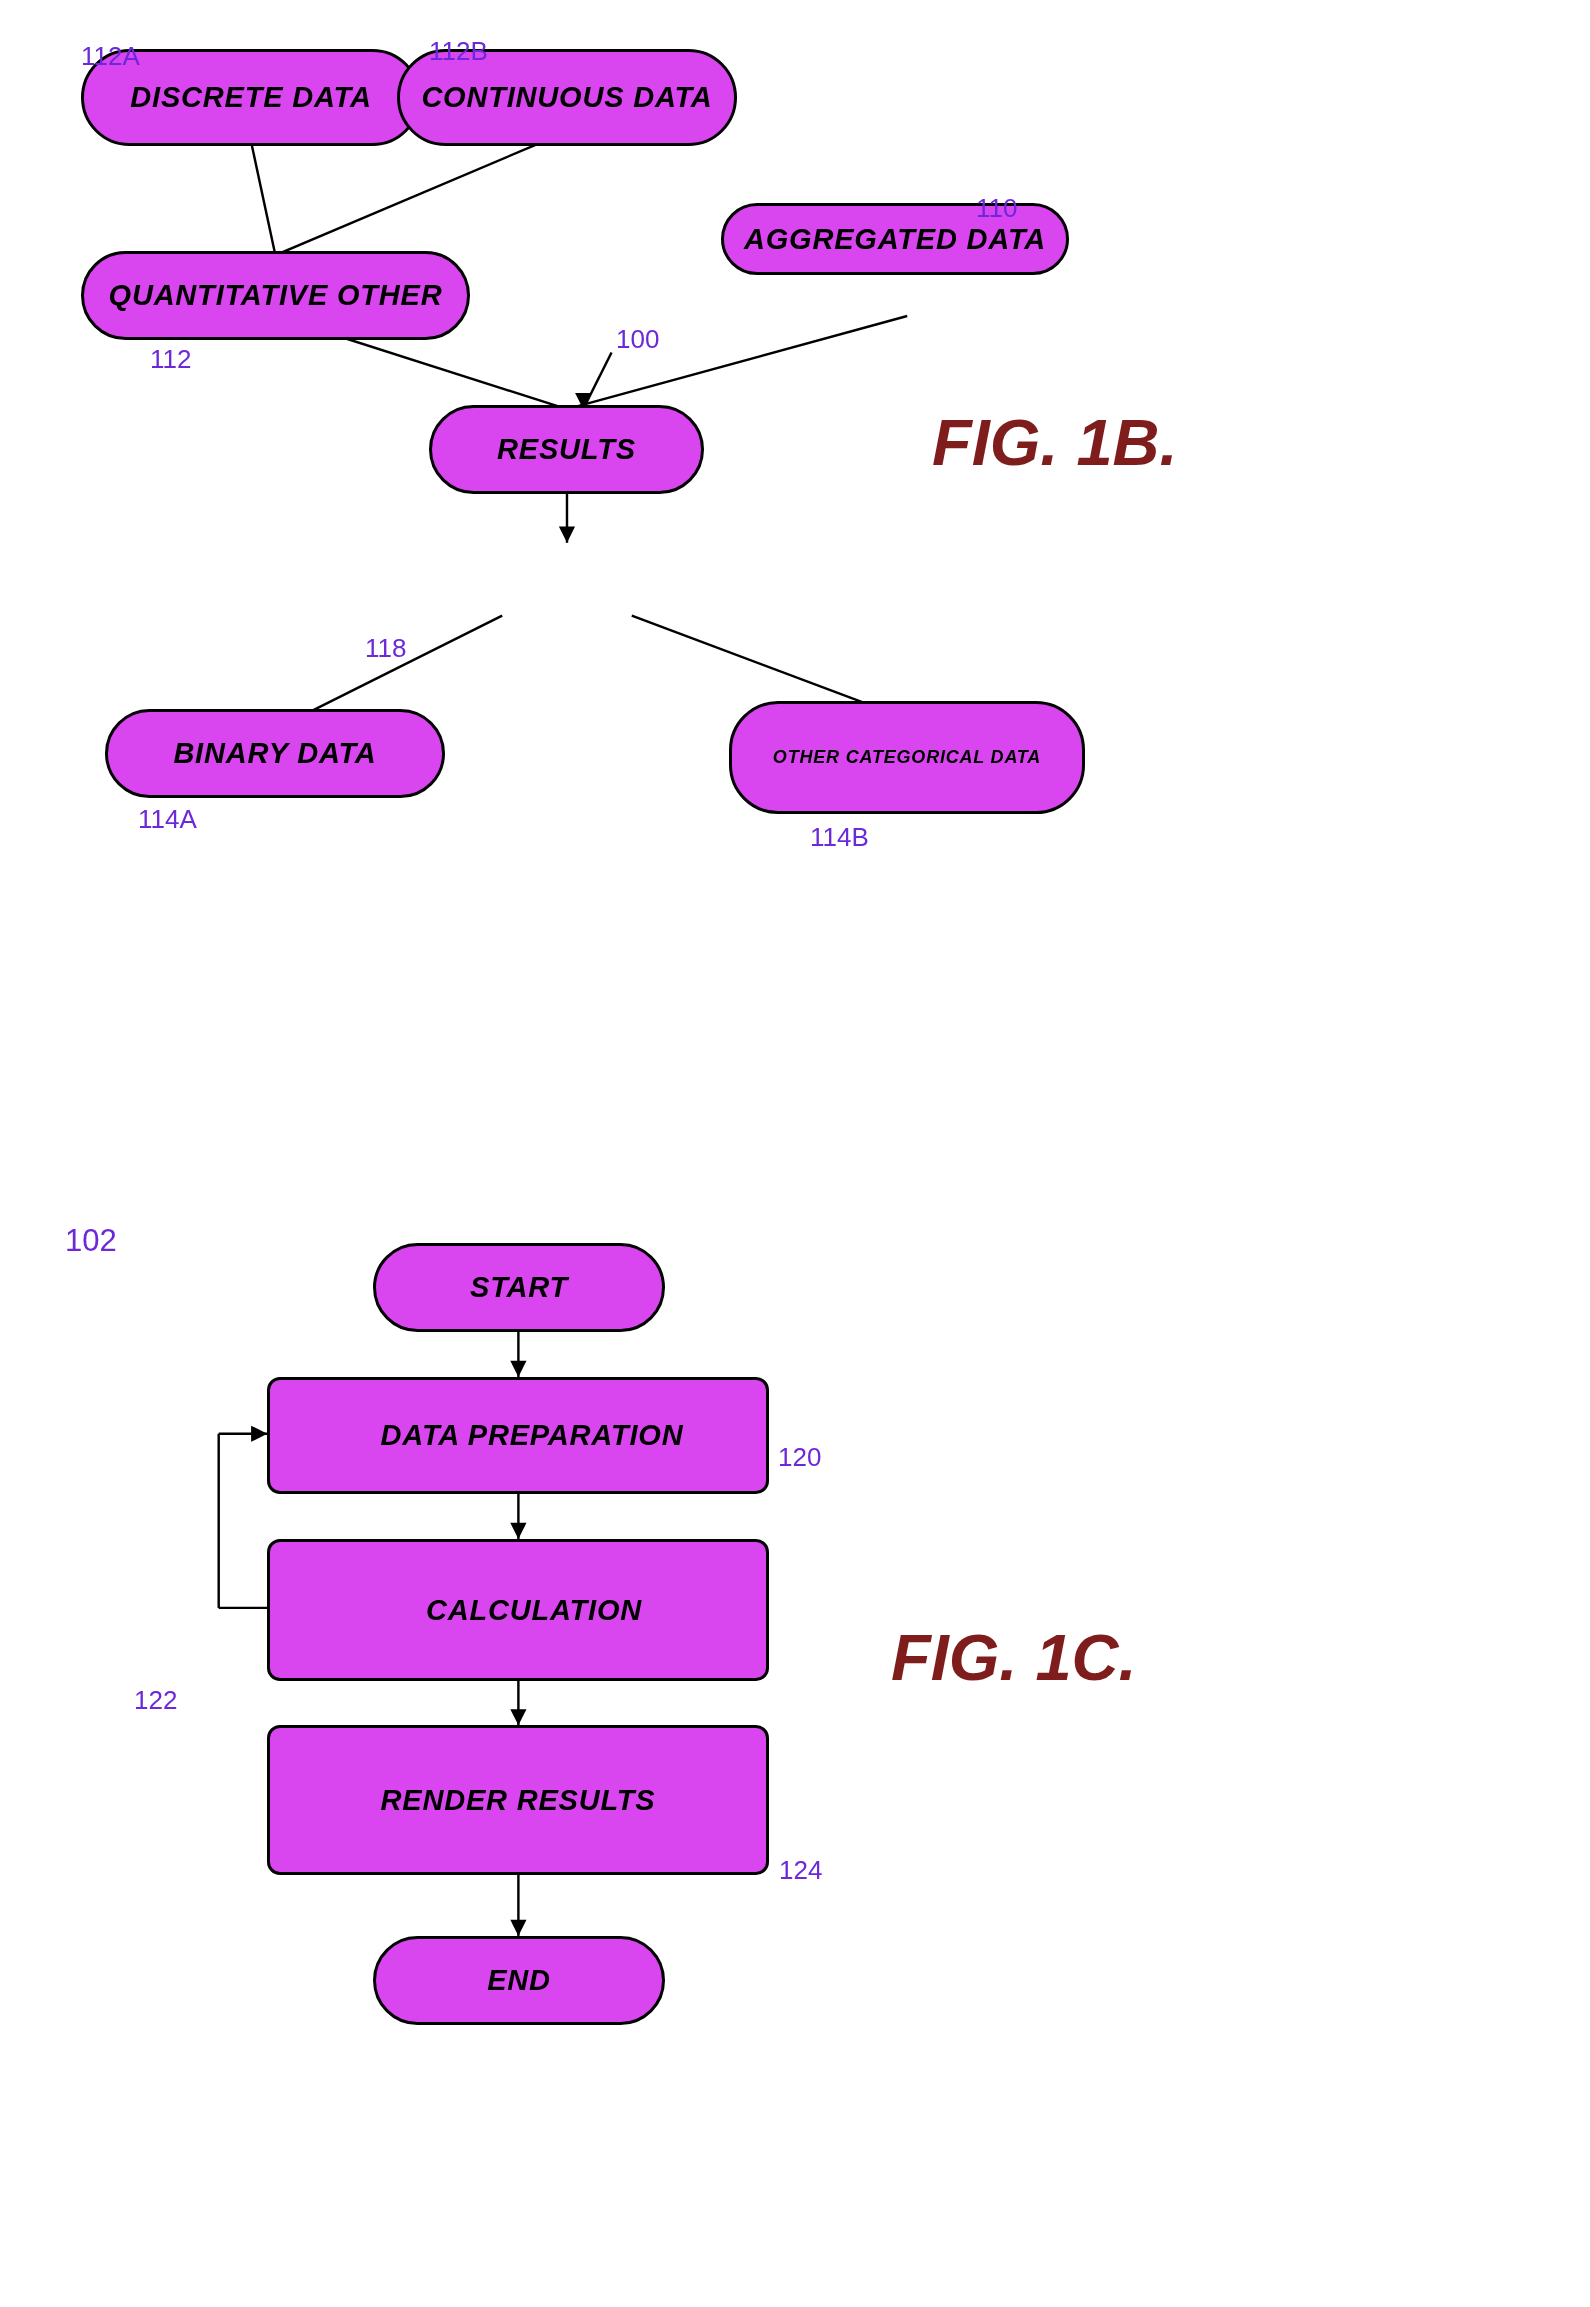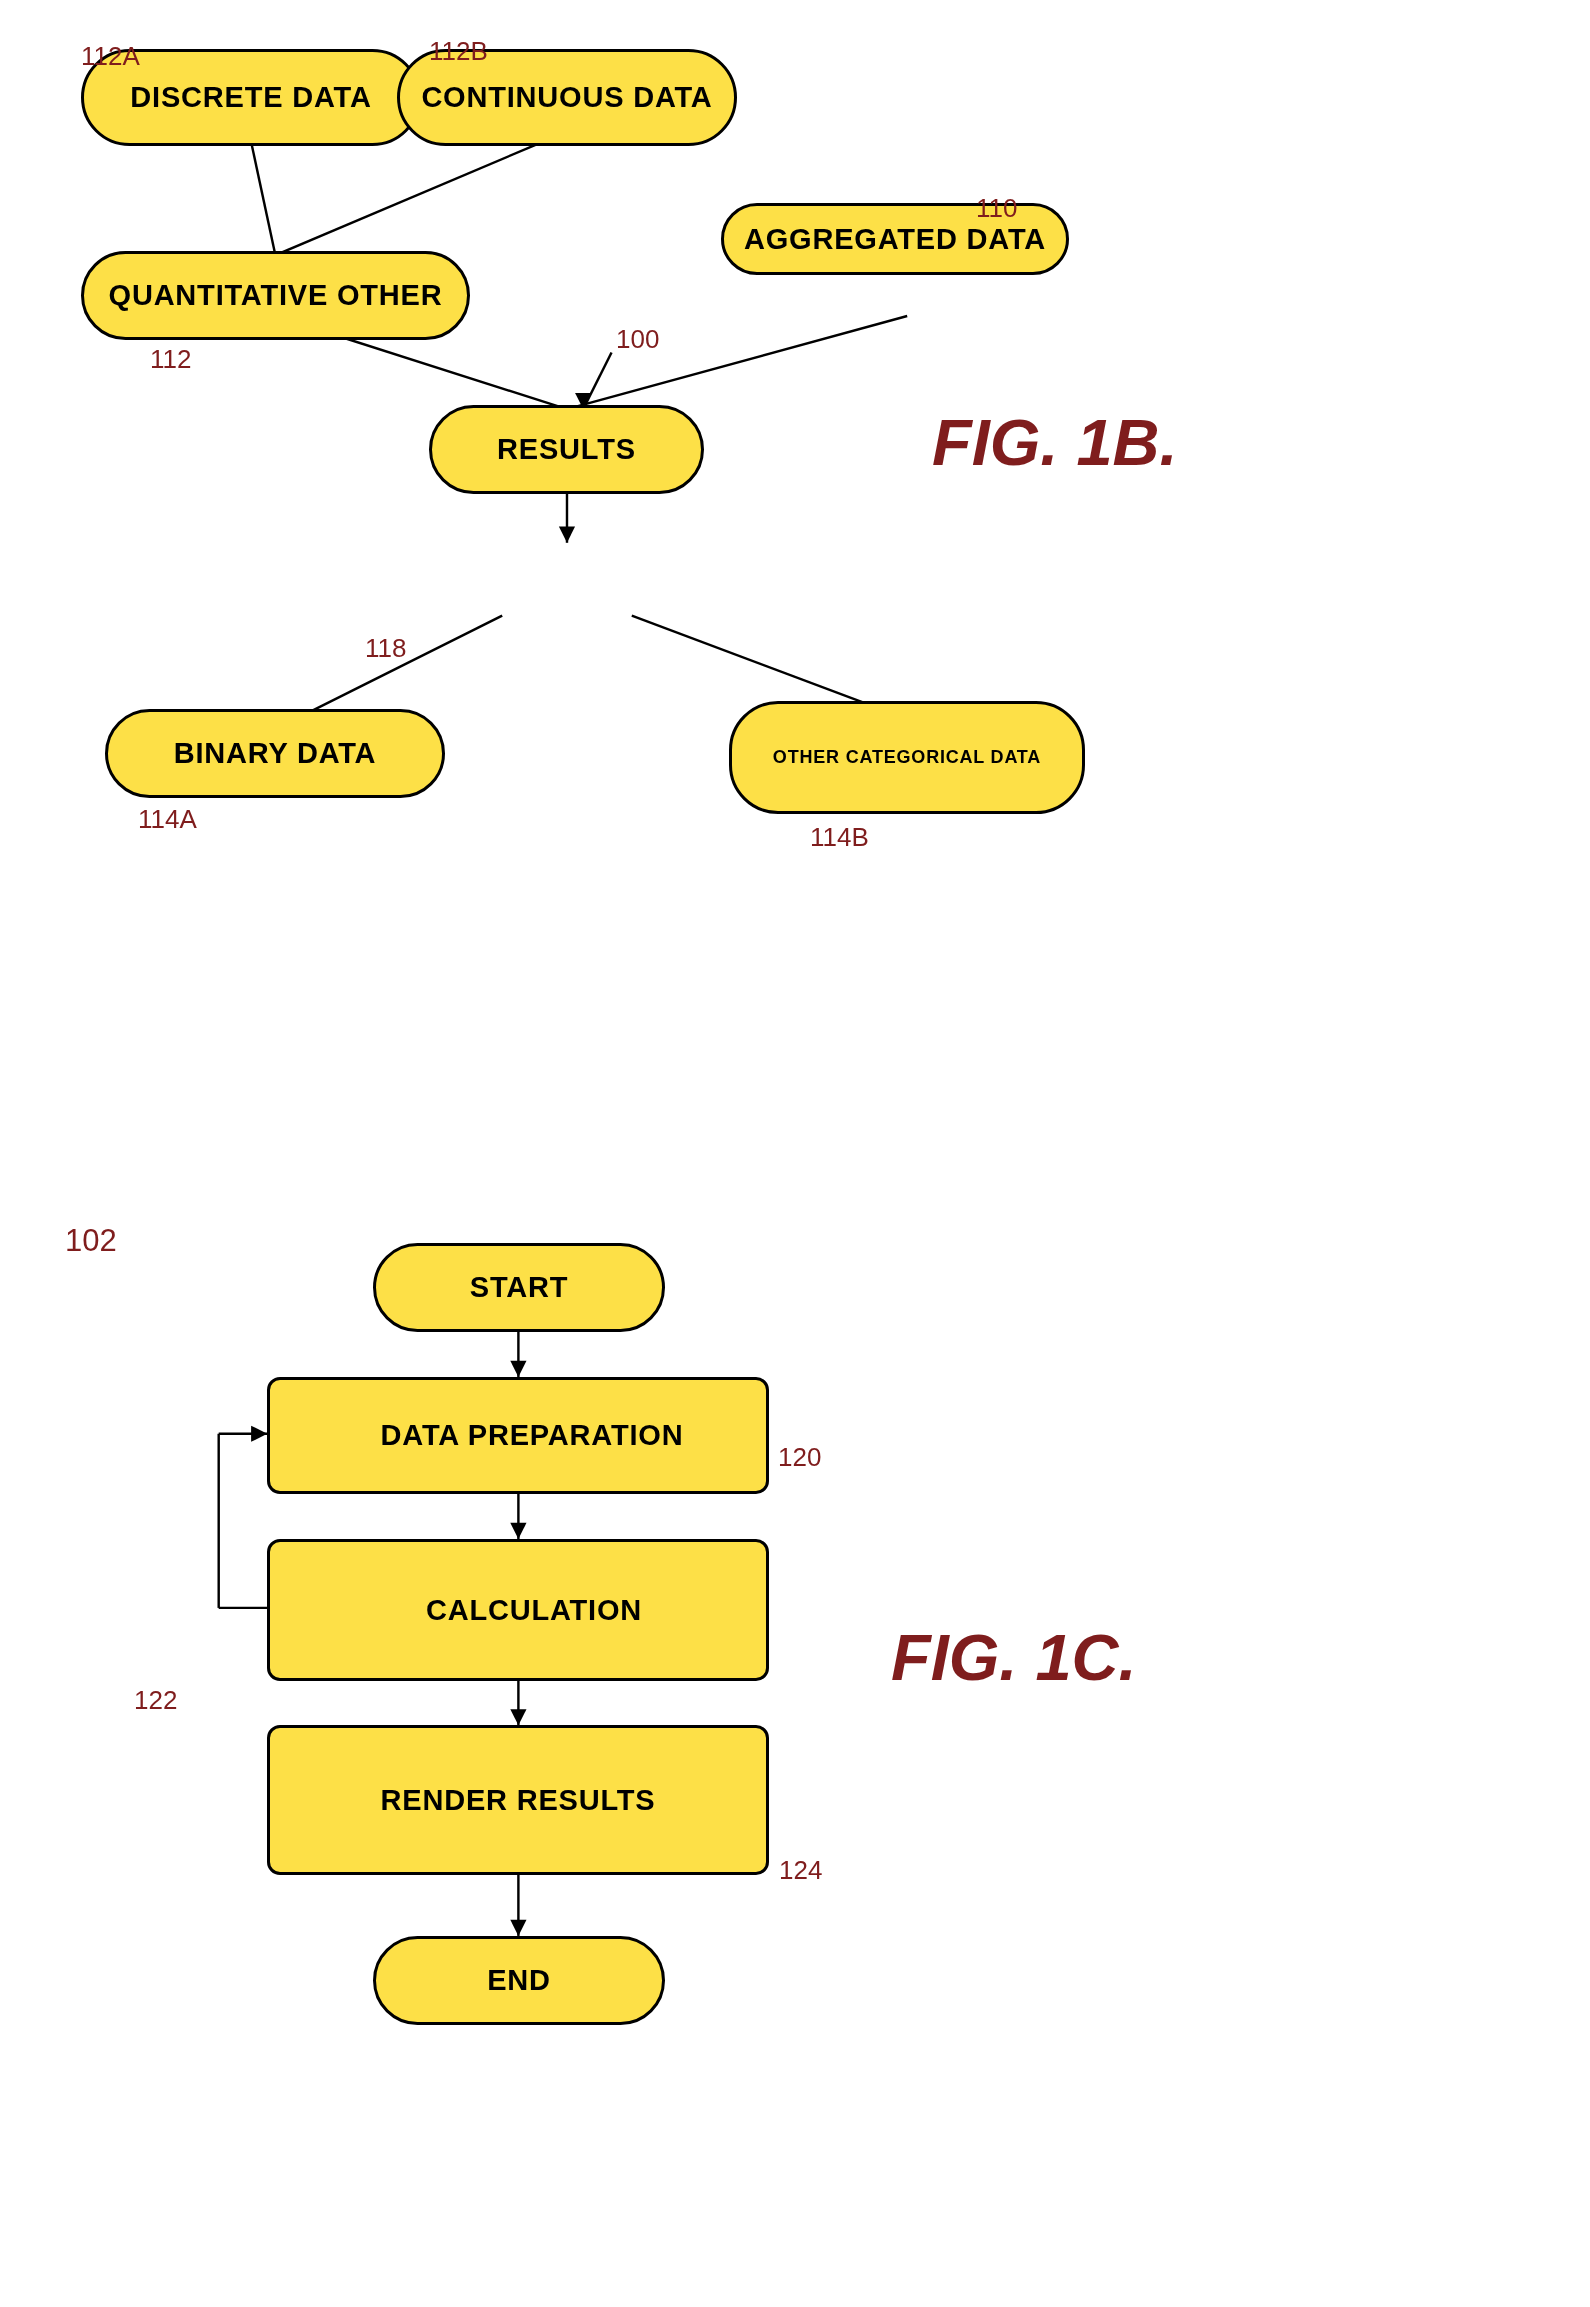--- a/index.html
+++ b/index.html
@@ -21,22 +21,23 @@
     
     .node {
       position: absolute;
       display: flex;
       align-items: center;
       justify-content: center;
       text-align: right;
       font-size: 29px;
       font-weight: bold;
       letter-spacing: 0.8px;
-      background: #fde047;
+      background: #d946ef;
       border: 3.2px solid #000000;
+      font-style: italic;
     }
 
     .node-pill {
       border-radius: 49px;
     }
 
     .node-rect {
       border-radius: 13px;
     }
 
@@ -54,21 +55,21 @@
       position: absolute;
       font-size: 65px;
       font-weight: bold;
       font-style: italic;
       color: #7f1d1d;
     }
 
     .ref-label {
       position: absolute;
       font-size: 26px;
-      color: #7f1d1d;
+      color: #6d28d9;
     }
   </style>
 </head>
 <body>
 
 <div class="diagram-container">
 
   <svg class="lines-svg" viewBox="0 0 1963 2848" width="1590" height="2307">
 
     <line x1="310" y1="175" x2="340" y2="315" stroke="#000" stroke-width="3"></line>

